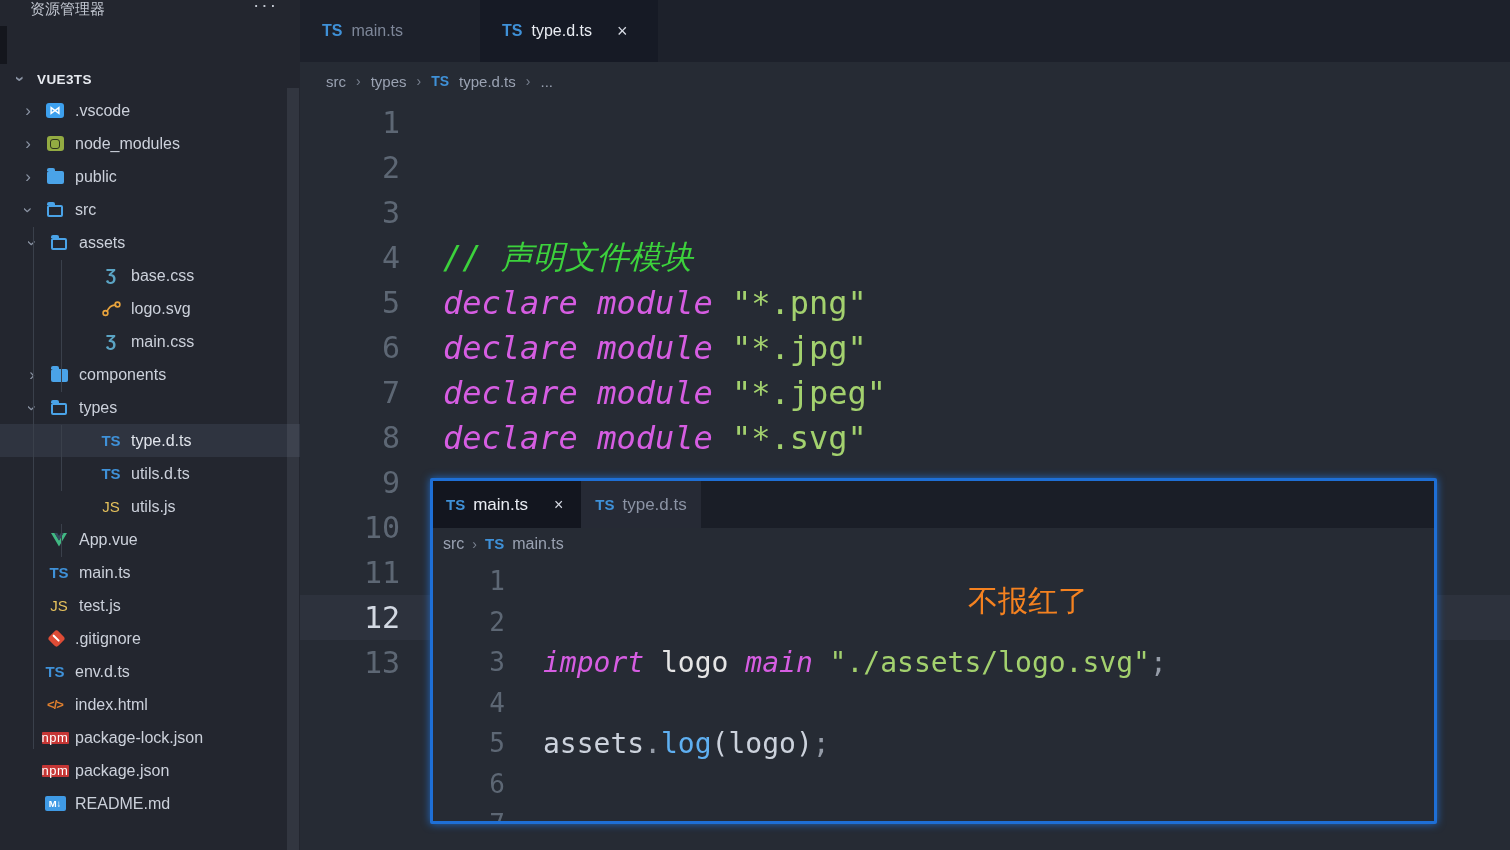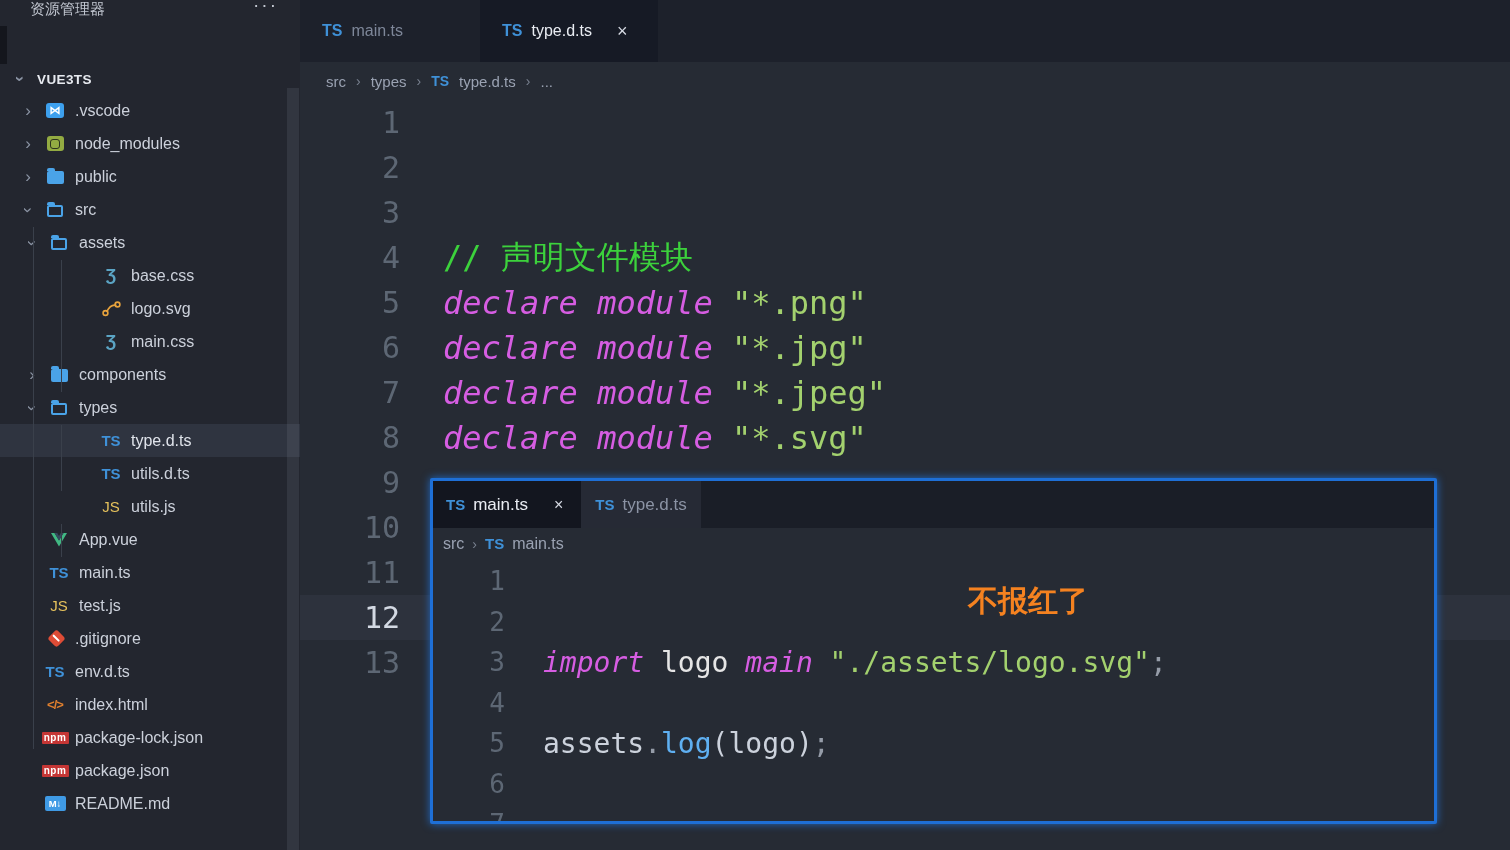--- a/index.html
+++ b/index.html
@@ -25,22 +25,22 @@
   .lbl{margin-left:5px;white-space:nowrap}
   
   .folder{width:17px;height:13px;background:#4aa3e8;border-radius:2px;position:relative;margin-top:2px}
   .folder::before{content:"";position:absolute;top:-3px;left:0;width:8px;height:3px;background:#4aa3e8;border-radius:2px 2px 0 0}
   .folder.openf{background:transparent;border:2px solid #4aa3e8;width:16px;height:12px}
   .folder.openf::before{top:-5px;left:-2px}
   .tico{font-weight:bold;font-size:15px;color:#3f91d8}
   .jico{font-weight:normal;font-size:15px;color:#e5c15c}
   .cico{font-weight:bold;font-size:17px;color:#5ba4c4}
   .htico{font-weight:bold;font-size:13px;color:#df7f2e;letter-spacing:-1px}
-  .npmico{width:27px;height:12px;background:#c53635;border-radius:1px;color:#fff;font-size:10px;
-    font-weight:bold;display:flex;align-items:center;justify-content:center;letter-spacing:.5px}
+  .npmico{width:27px;height:12px;background:#c53635;border-radius:1px;color:#fff;font-size:13px;
+    font-weight:normal;display:flex;align-items:center;justify-content:center;letter-spacing:.5px}
   .mdico{width:21px;height:15px;background:#3f9ae5;border-radius:2px;color:#fff;font-size:9.5px;
     font-weight:bold;display:flex;align-items:center;justify-content:center}
   .vscico{width:18px;height:15px;background:#3da0ee;border-radius:3px;color:#fff;font-size:11px;
     display:flex;align-items:center;justify-content:center;font-weight:bold}
   .nodico{width:17px;height:15px;background:#93ab42;border-radius:3px;position:relative}
   .nodico::after{content:"";position:absolute;left:3.5px;top:2.5px;width:8px;height:8px;border:1.6px solid #2d331f;border-radius:3px}
   .gitico{width:13px;height:13px;background:#de4c36;border-radius:3px;transform:rotate(45deg);position:relative;margin-left:2px}
   .gitico::after{content:"";position:absolute;left:5.3px;top:2px;width:2px;height:9px;background:#ffffff;border-radius:1px;transform:rotate(90deg)}
   .indent-guide{position:absolute;width:1px;background:#3a404b}
   .side-scrollbar{position:absolute;right:1px;top:88px;bottom:0;width:12px;background:#8a91a0;opacity:.15;cursor:pointer}
@@ -56,21 +56,21 @@
   .breadcrumb{height:38px;display:flex;align-items:center;gap:10px;padding-left:26px;
     font-size:15px;color:#9aa2b2}
   .bc-sep{color:#78808f;font-size:14px}
   .bc-ts{color:#3f91d8;font-weight:bold;font-size:14px}
   .editor{position:absolute;left:0;top:100px;right:0;bottom:0;font-family:"DejaVu Sans Mono",monospace}
   .curline{position:absolute;left:0;right:0;top:495px;height:45px;background:#2d323d}
   .cl{height:45px;display:flex;align-items:center;position:relative}
   .ln{width:118px;flex:none;text-align:right;padding-right:18px;font-size:30px;color:#5d6774}
   .ln.on{color:#d3d9e3}
   .ct{font-size:32px;margin-left:25px;white-space:pre}
-  .tk-comment{color:#3cd23c;}
+  .tk-comment{color:#3cd23c;font-style:italic}
   .tk-kw{color:#d65de2;font-style:italic}
   .tk-str{color:#a3d16e}
   .tk-var{color:#e5e5e5}
   .tk-fn{color:#5fb0f2}
   .tk-fg{color:#ccd2dc}
   .tk-punct{color:#959ca8}
 
   
   .overlay{position:absolute;left:430px;top:478px;width:1007px;height:346px;background:#262b34;
     border:3px solid #1e6fd6;border-radius:2px;box-shadow:0 0 9px rgba(34,116,219,.85);
@@ -81,21 +81,21 @@
   .ov-tab.active{background:#13161f;color:#e9ecf2;margin-left:-5px;padding:0 18px}
   .ov-tab.inactive{background:#262a35}
   .ov-close{margin-left:18px;font-size:16px;color:#d6dae3;cursor:pointer;line-height:1}
   .ov-breadcrumb{height:31px;display:flex;align-items:center;gap:8px;padding-left:10px;
     font-size:16px;color:#9aa2b2;background:#262b34}
   .ov-bc-ts{color:#3f91d8;font-weight:bold;font-size:15px}
   .ov-code{position:relative;padding-top:2px;font-family:"DejaVu Sans Mono",monospace}
   .ov-cl{height:40.5px;display:flex;align-items:center}
   .ov-ln{width:86px;flex:none;text-align:right;padding-right:14px;font-size:26px;color:#5d6774}
   .ov-ct{font-size:28px;margin-left:24px;white-space:pre}
-  .annotation{position:absolute;left:535px;top:100px;font-size:30px;font-weight:bold;color:#f58220;z-index:6}
+  .annotation{position:absolute;left:535px;top:100px;font-size:30px;font-weight:normal;color:#f58220;z-index:6}
 </style>
 </head>
 <body>
 
 <div class="app">
 
   <div class="sidebar">
     <div class="edge-strip"></div>
     <div class="exp-header">
       <span>资源管理器</span>

